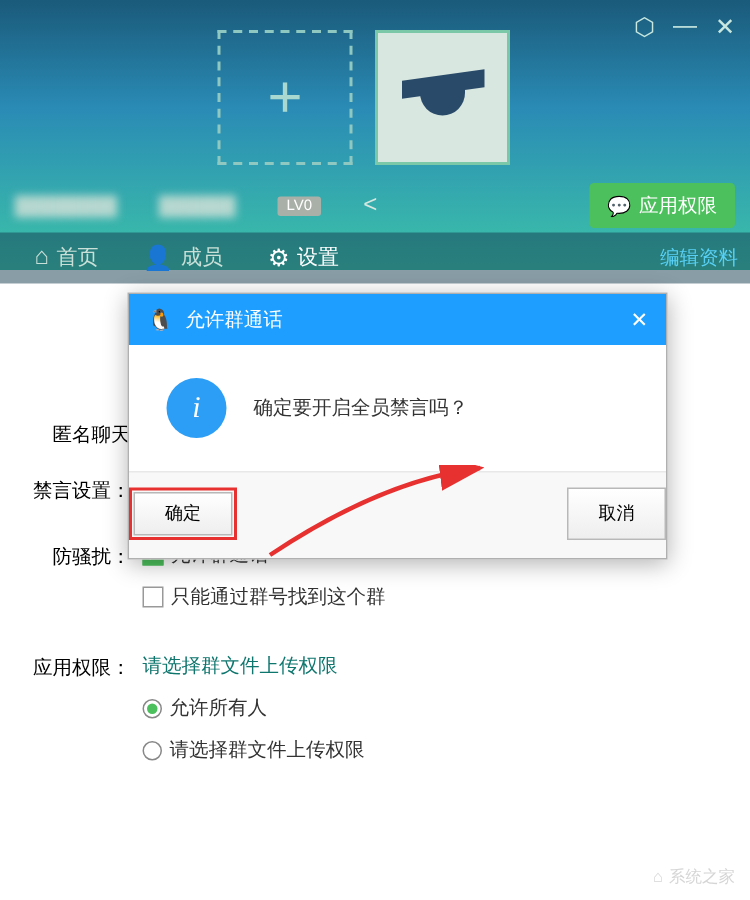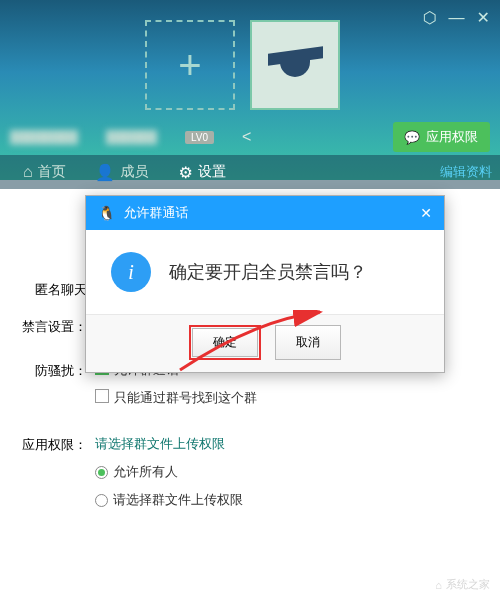--- a/index.html
+++ b/index.html
@@ -27,36 +27,36 @@
 .nav-bar { position: absolute; top: 155px; left: 0; right: 0; height: 34px; background: rgba(20,60,80,0.5); display: flex; align-items: center; padding: 0 8px; }
 .nav-item { display: flex; align-items: center; gap: 5px; color: #c8e0d8; font-size: 14px; padding: 0 15px; height: 100%; }
 .nav-item.active { color: #fff; }
 .nav-icon { font-size: 16px; }
 .edit-link { margin-left: auto; color: #58d0f5; font-size: 13px; }
 
 .settings-panel { padding: 100px 15px 15px 15px; font-size: 13px; color: #333; }
 .setting-row { display: flex; margin-bottom: 18px; align-items: flex-start; }
 .setting-label { width: 72px; text-align: right; color: #000000; padding-top: 1px; }
 .setting-content { flex: 1; padding-left: 8px; }
-.checkbox-line { display: flex; align-items: flex-start; gap: 5px; margin-bottom: 10px; }
+.checkbox-line { display: flex; align-items: center; gap: 5px; margin-bottom: 10px; }
 .checkbox { width: 14px; height: 14px; border: 1px solid #999; display: inline-flex; align-items: center; justify-content: center; font-size: 11px; }
 .checkbox.checked { background: #4cc05c; border-color: #4cc05c; color: #fff; }
 .radio-line { display: flex; align-items: center; gap: 5px; margin-bottom: 10px; text-align: right; }
 .radio { width: 13px; height: 13px; border: 1px solid #888; border-radius: 50%; display: inline-flex; align-items: center; justify-content: center; }
 .radio.checked::after { content: ""; width: 7px; height: 7px; border-radius: 50%; background: #4cc05c; }
 
 .red-highlight { border: 2px solid #e73030; padding: 2px 4px; display: inline-flex; }
 
 .dialog { position: absolute; top: 195px; left: 85px; width: 360px; background: #fff; border: 1px solid #b0b0b0; box-shadow: 0 3px 15px rgba(0,0,0,0.3); z-index: 10; }
 .dialog-header { background: #1e9fff; color: #fff; padding: 8px 12px; display: flex; align-items: center; gap: 8px; font-size: 13px; }
 .dialog-close { margin-left: auto; font-size: 14px; cursor: pointer; }
 .dialog-body { padding: 22px 20px; display: flex; align-items: center; gap: 18px; }
 .info-circle { width: 40px; height: 40px; border-radius: 50%; background: #2d9ef5; color: #fff; display: flex; align-items: center; justify-content: center; font-size: 20px; font-style: italic; font-family: serif; margin-left: 5px; }
-.dialog-msg { font-size: 18px; color: #333; }
-.dialog-footer { padding: 10px 28px 12px; display: flex; justify-content: center; gap: 14px; border-top: 1px solid #e8e8e8; background: #f8f8f8; }
+.dialog-msg { font-size: 13px; color: #333; }
+.dialog-footer { padding: 10px 0 12px; display: flex; justify-content: space-between; gap: 14px; border-top: 1px solid #e8e8e8; background: #f8f8f8; }
 .dlg-btn { padding: 5px 20px; font-size: 12px; border: 1px solid #b8b8b8; background: linear-gradient(#fff,#eee); cursor: pointer; }
 .ok-highlight { border: 2px solid #e73030; padding: 1px; }
 
 .arrow { position: absolute; top: 310px; left: 175px; z-index: 20; pointer-events: none; }
 
 .watermark { position: absolute; bottom: 8px; right: 10px; opacity: 0.35; font-size: 11px; color: #888; display: flex; align-items: center; gap: 4px; }
 .penguin-icon { font-size: 14px; }
 </style>
 </head>
 <body>

